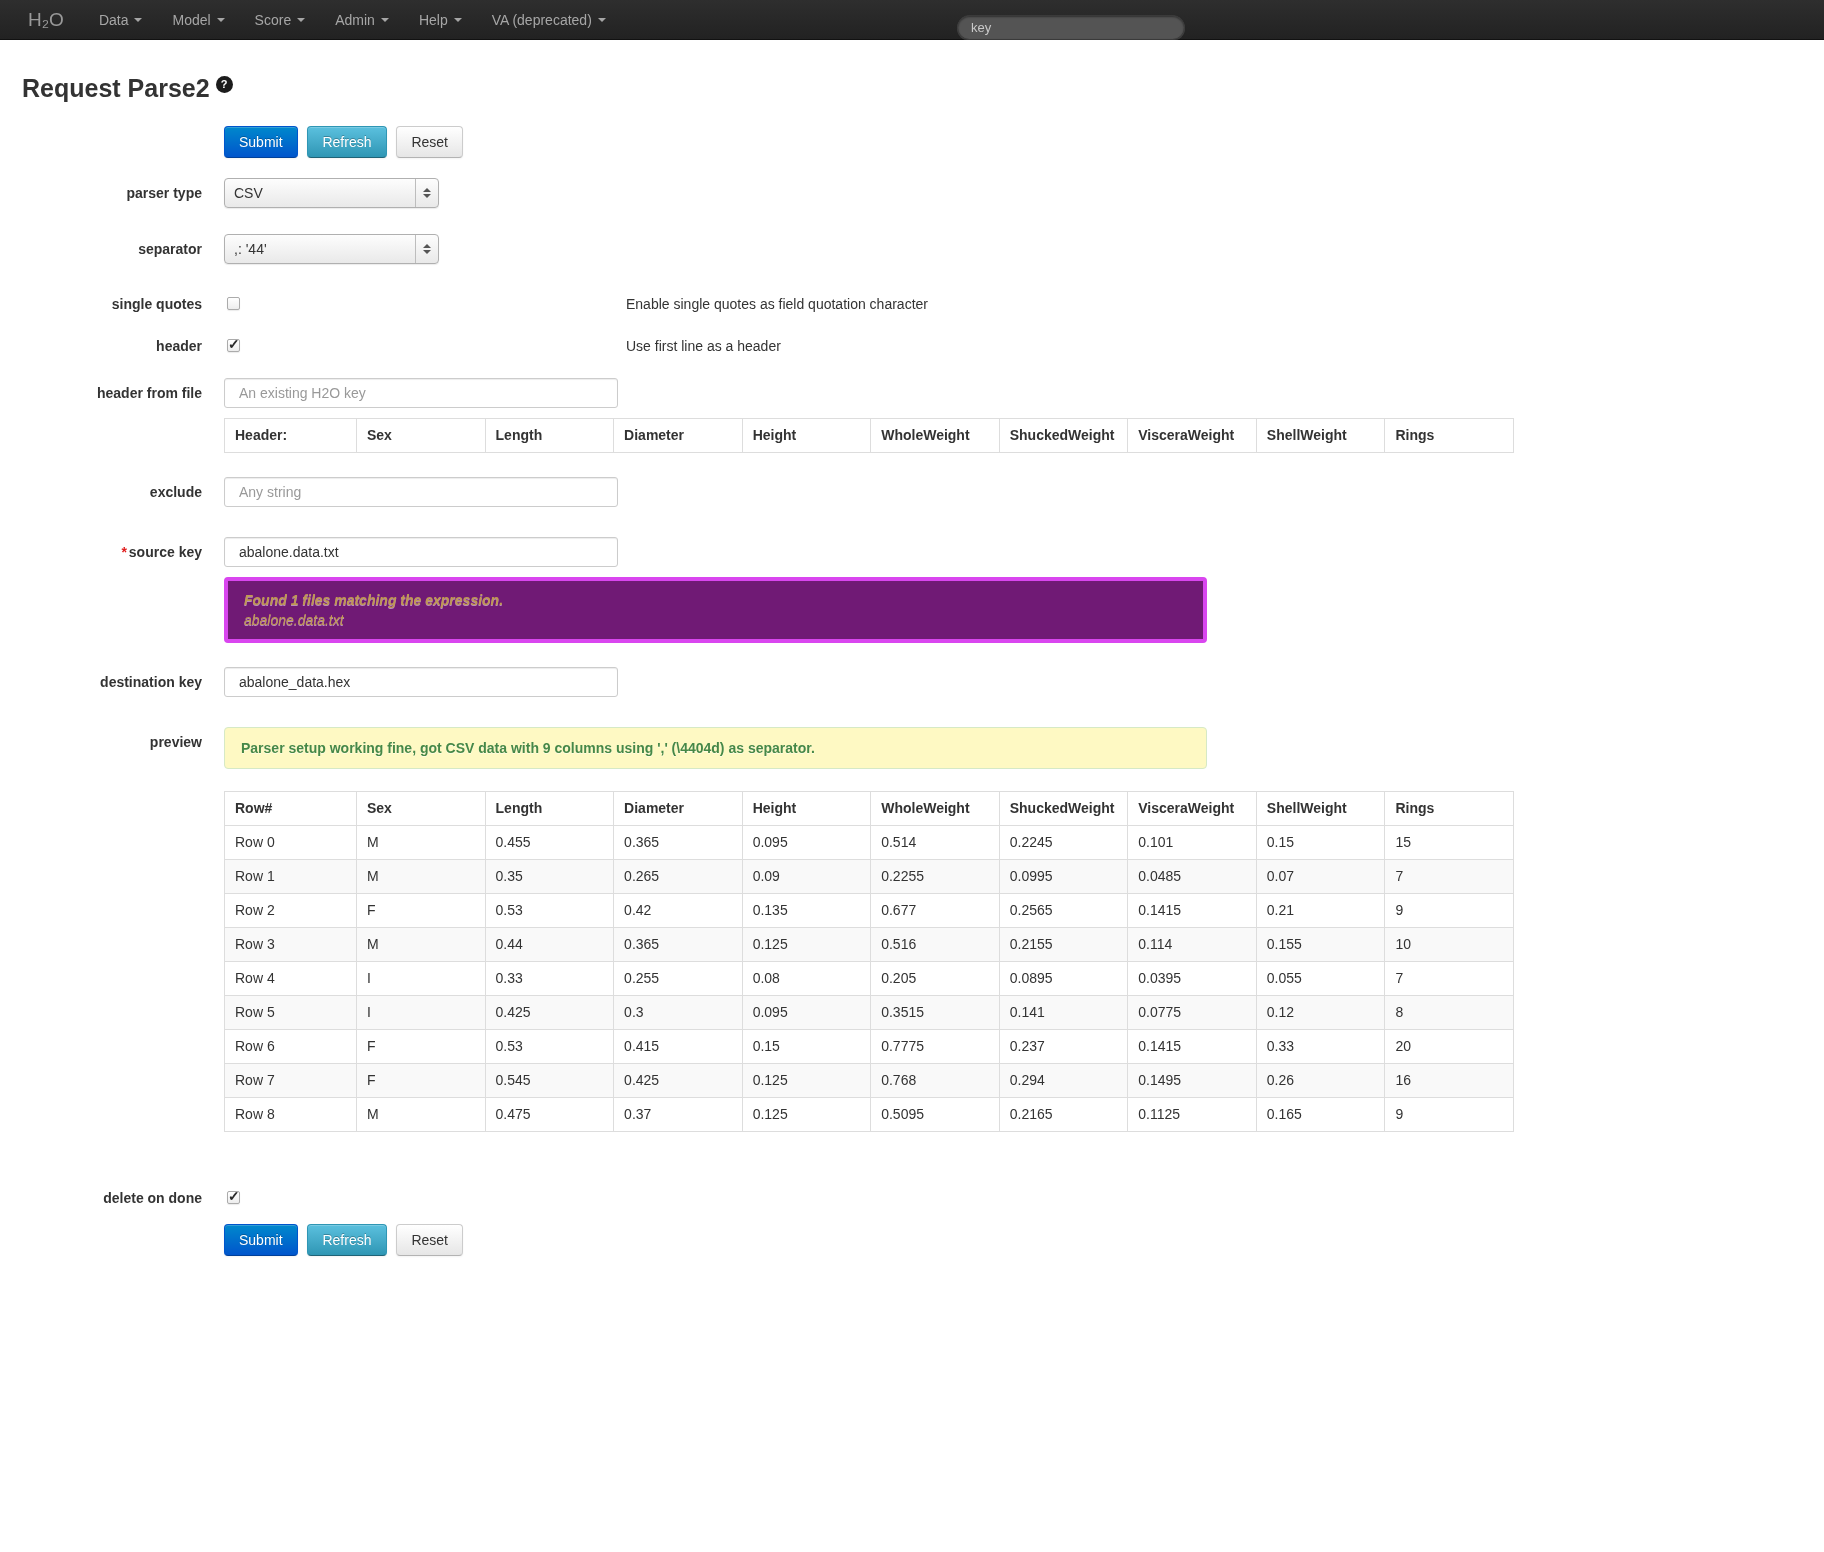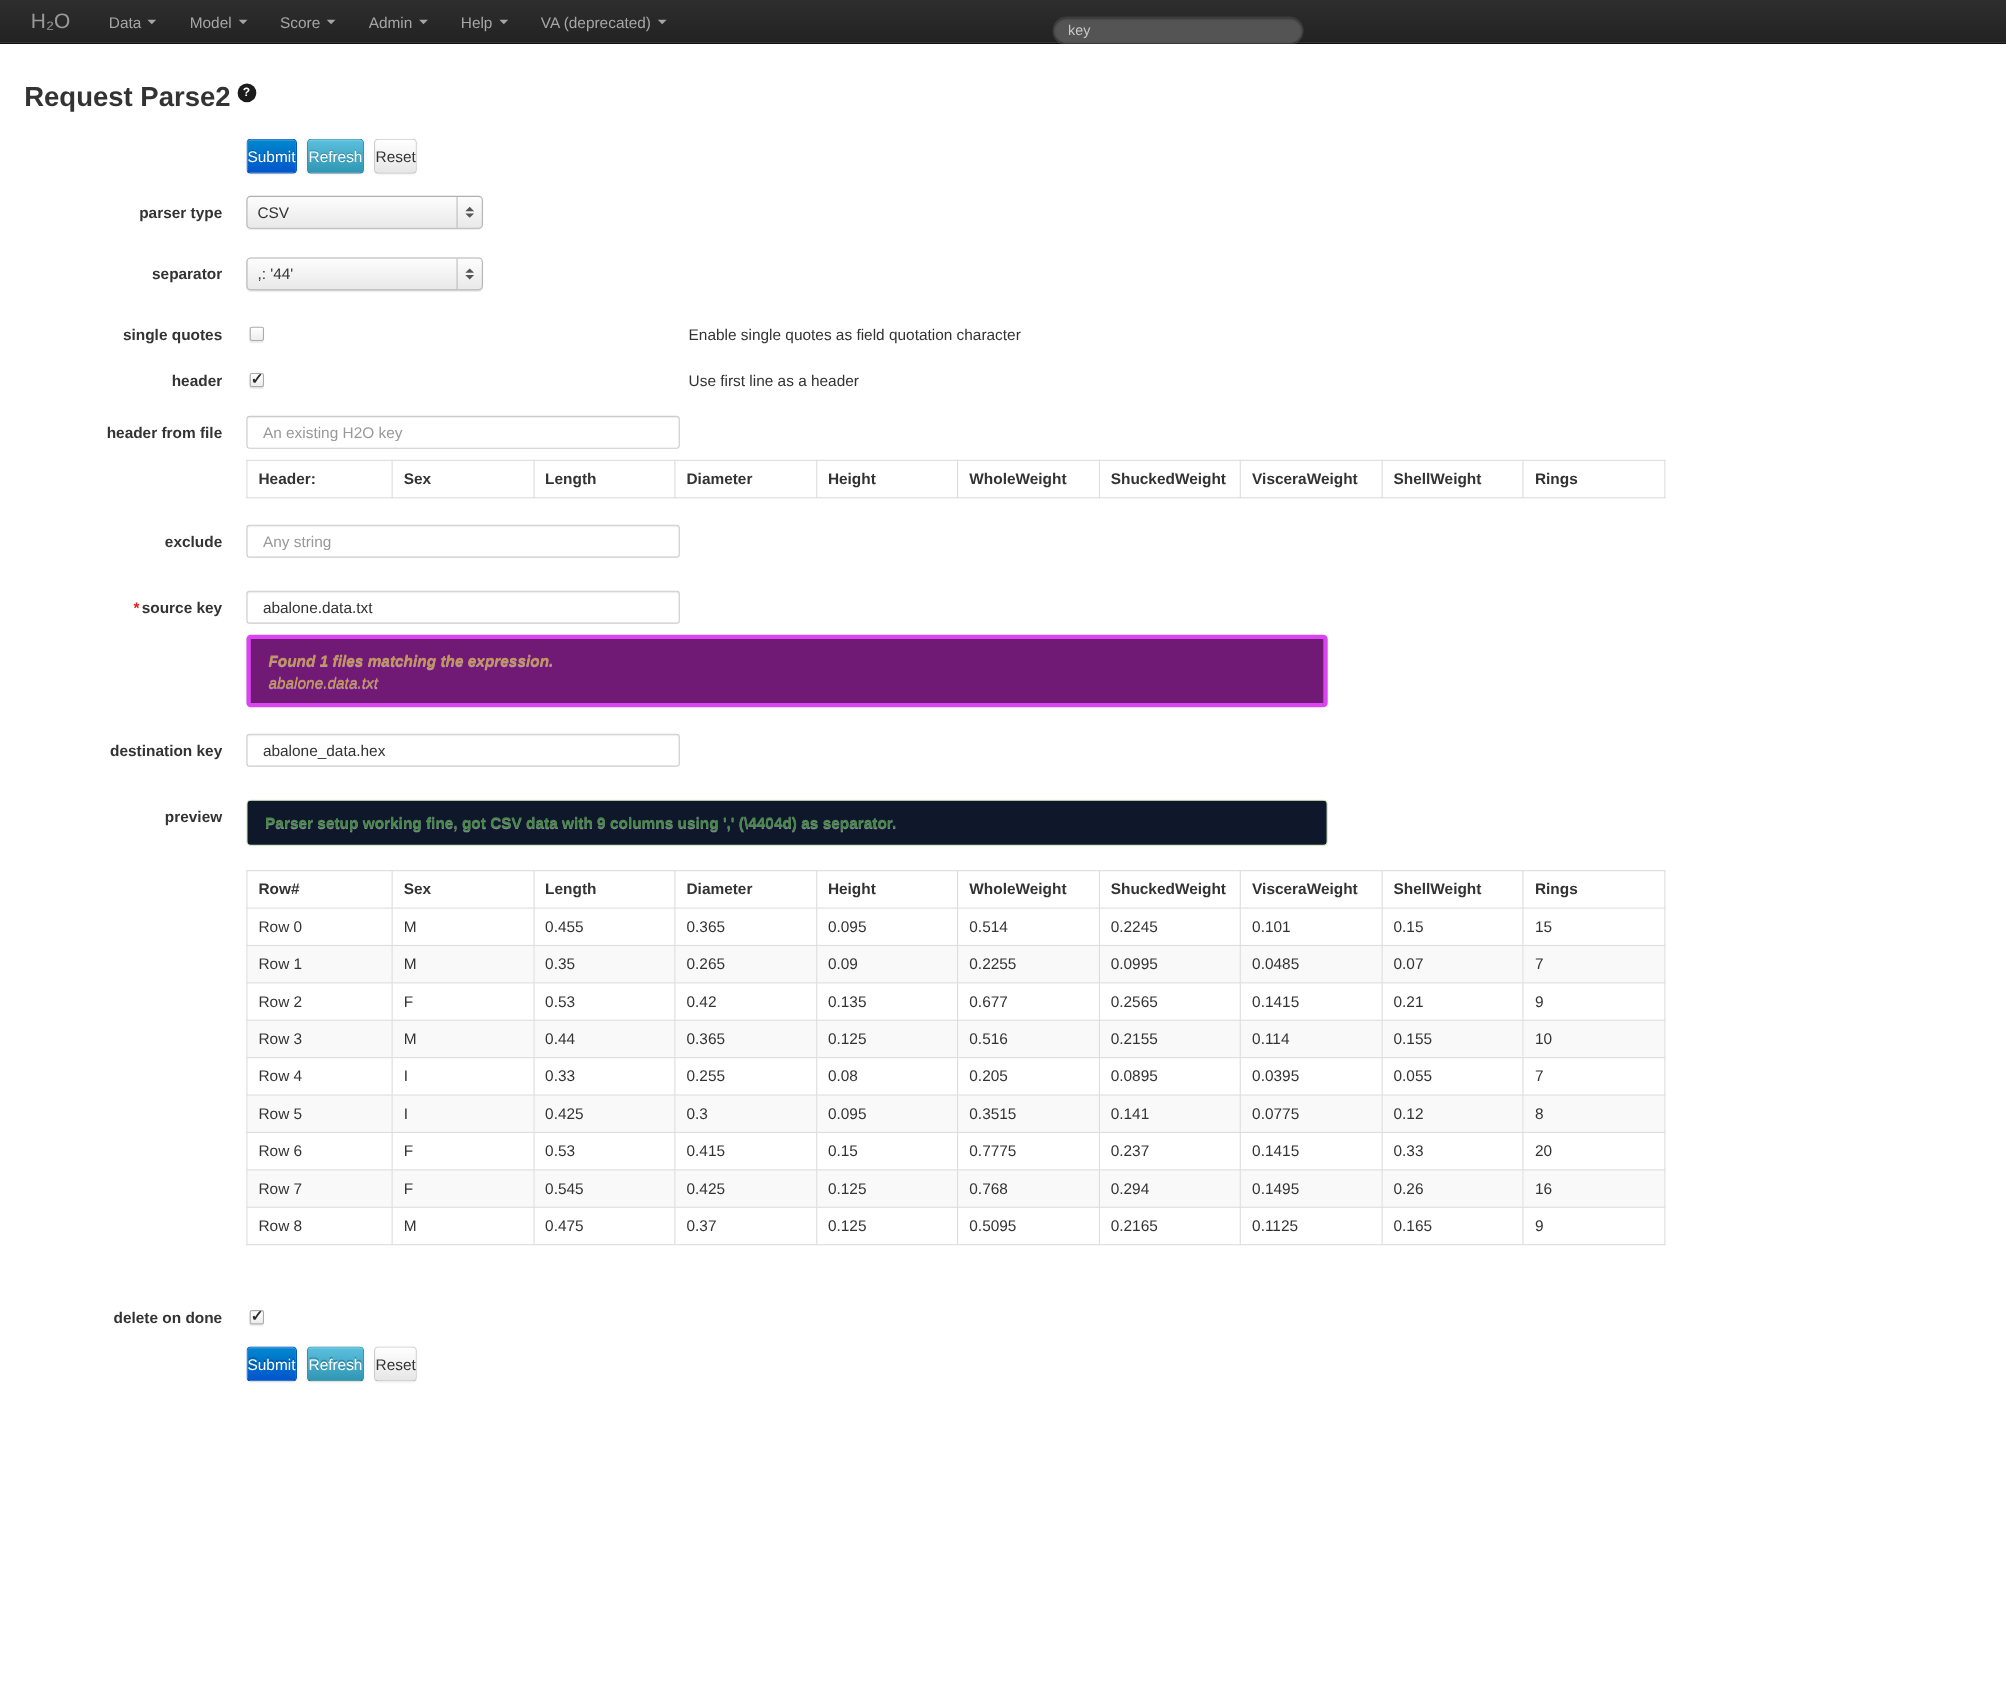--- a/index.html
+++ b/index.html
@@ -53,21 +53,21 @@
     display:inline-block; width:17px; height:17px; border-radius:50%;
     background:#1c1c1c; color:#fff; font-size:11px; font-weight:bold;
     text-align:center; line-height:17px; vertical-align:super; margin-left:6px;
     cursor:pointer;
   }
 
   .offset { margin-left:180px; padding-left:22px; }
 
   
   .btn {
-    display:inline-block; padding:5px 0; margin-right:6px;
+    display:inline-block; padding:5px 14px; margin-right:6px;
     font-size:14px; line-height:20px; font-family:inherit;
     border-radius:4px; cursor:pointer; text-align:left;
     color:#333; border:1px solid #ccc; border-bottom-color:#b3b3b3;
     background:linear-gradient(to bottom,#ffffff,#e6e6e6);
     box-shadow: inset 0 1px 0 rgba(255,255,255,.2), 0 1px 2px rgba(0,0,0,.05);
   }
   .btn-primary {
     color:#fff; text-shadow:0 -1px 0 rgba(0,0,0,.25);
     background:linear-gradient(to bottom,#0088cc,#0055cc);
     border-color:#0055cc #0055cc #004099;
@@ -130,21 +130,21 @@
   input.text::placeholder { color:#999; }
 
   
   .alert {
     width:983px; border-radius:4px; padding:9px 16px;
     font-size:14px; line-height:20px;
     text-shadow:0 1px 0 rgba(255,255,255,.5);
   }
   .alert-warning { background:#701a75; border:4px solid #d946ef; color:#c09853;font-style:italic; }
   .alert-warning .l1 { font-weight:bold; }
-  .alert-success { background:#0f172a; border:1px solid #d6e9c6; color:#468847; font-weight:bold; padding:10px 16px; }
+  .alert-success { background:#fef9c3; border:1px solid #d6e9c6; color:#468847; font-weight:bold; padding:10px 16px; }
 
   
   table.grid {
     border-collapse:collapse; table-layout:fixed; width:1290px;
     background:#fff; font-size:14px;
   }
   table.grid th, table.grid td {
     border:1px solid #ddd; padding:7px 10px; text-align:left;
     overflow:hidden; white-space:nowrap; line-height:19px;
   }

